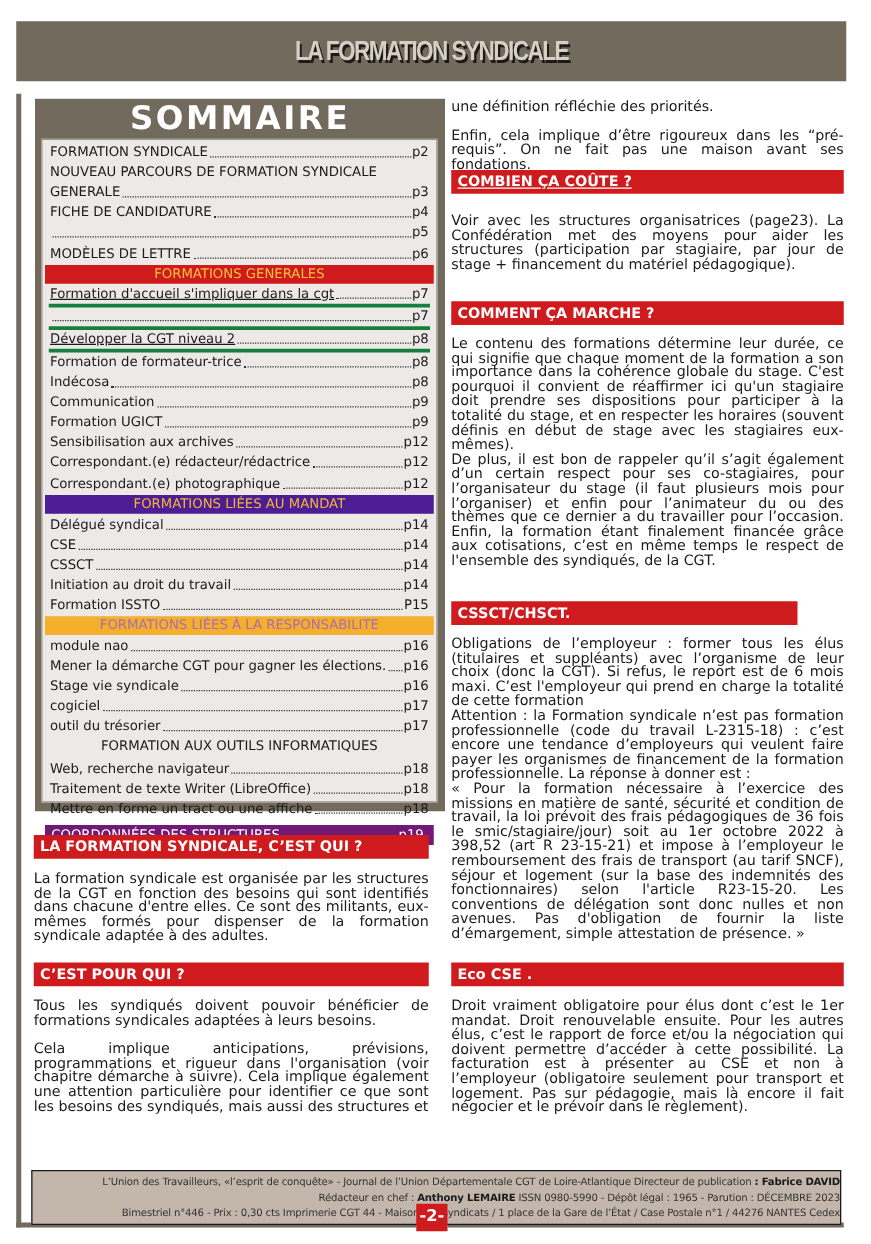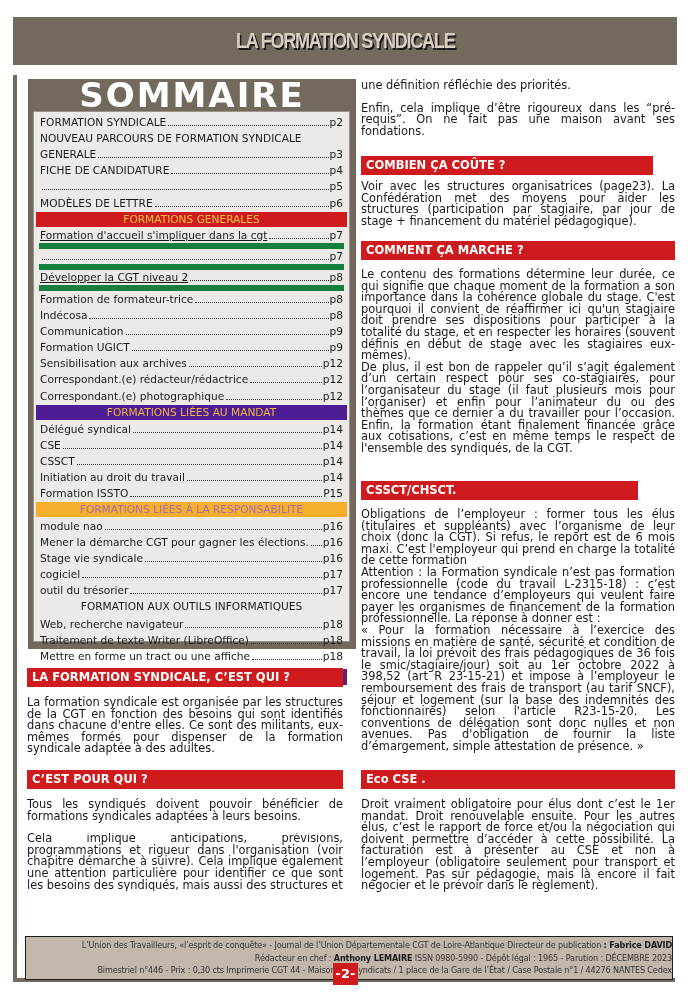--- a/index.html
+++ b/index.html
@@ -7,26 +7,26 @@
          font-family:"DejaVu Sans", sans-serif; color:#1a1a1a; }
   .frame-left { position:absolute; left:13px; top:75px; width:4px; height:907px; background:#726a5d; }
   .frame-bottom { position:absolute; left:13px; top:978px; width:320px; height:4px; background:#726a5d; }
   .frame-bottom-r { position:absolute; left:358px; top:978px; width:317px; height:4px; background:#726a5d; }
   .header-bar { position:absolute; left:13px; top:17px; width:664px; height:48px; background:#726a5d;
                 display:flex; align-items:center; justify-content:center; }
   .header-title { font-family:"Liberation Sans", sans-serif; font-weight:bold; font-size:22px; color:#d8cfc2;
                   letter-spacing:-1.5px; transform:scaleX(0.82); text-shadow:2px 2px 0 #1b1b1b; }
 
   .sommaire { position:absolute; left:28px; top:79px; width:328px; height:570px; background:#726a5d; }
-  .sommaire-title { text-align:center; font-family:"DejaVu Sans", sans-serif; font-weight:bold; font-size:34px;
+  .sommaire-title { text-align:center; font-family:"DejaVu Sans", sans-serif; font-weight:bold; font-size:26px;
                     color:#ffffff; letter-spacing:2px; height:30px; line-height:30px; margin-top:1px; }
   .sommaire-inner { position:absolute; left:5px; top:32px; width:317px; height:531px; background:#ede9e6; border:1px solid #9a948a; box-sizing:border-box; }
   .toc-row { display:flex; align-items:flex-end; font-size:10.6px; height:16.1px; line-height:15px; padding:0 6px 0 6px; white-space:nowrap;text-align:right; }
   .toc-row.u .toc-label { text-decoration:underline; }
-  .toc-row.u { border-bottom:6px solid #15803d; height:15.1px; margin:0 5px; padding:0 1px; }
+  .toc-row.u { border-bottom:3px solid #15803d; height:15.1px; margin:0 5px; padding:0 1px; }
   .toc-label { flex:0 0 auto; }
   .toc-dots { flex:1 1 auto; border-bottom:1px dotted #333; margin:0 1px 4px 2px; min-width:4px; }
   .toc-page { flex:0 0 auto; }
   .toc-section { height:15px; line-height:15px; font-size:10.6px; text-align:center; margin:1px 2px; }
   .sec-red { background:#cf1b1d; color:#f7c33a; }
   .sec-purple { background:#4c1d95; color:#f4b63a; }
   .sec-orange { background:#f6ae2d; color:#a76eb0; }
   .sec-plain { color:#1a1a1a; }
   .toc-last { display:flex; align-items:flex-end; margin:5px 2px 0 2px; background:#701a75; color:#ffffff; height:16px; line-height:15px; padding:0 8px 0 5px; font-size:10.6px; }
   .toc-last .toc-dots { border-bottom:1px dotted #ffffff; margin:0 2px 4px 6px; }
@@ -230,22 +230,22 @@
 <div class="para" style="left:27px; top:799px; width:316px;">
   <p>Tous les syndiqués doivent pouvoir bénéficier de formations syndicales adaptées à leurs besoins.</p>
   <p class="gap" style="max-height: none; overflow: hidden;">Cela implique anticipations, prévisions, programmations et rigueur dans l'organisation (voir chapitre démarche à suivre). Cela implique également une attention particulière pour identifier ce que sont les besoins des syndiqués, mais aussi des structures et</p>
 </div>
 
 <div class="para" style="left:361px; top:80px; width:314px;">
   <p id="pq-cont">une définition réfléchie des priorités.</p>
   <p class="gap">Enfin, cela implique d’être rigoureux dans les “pré-requis”. On ne fait pas une maison avant ses fondations.</p>
 </div>
 
-<div class="sec-head" style="left:361px; top:156px; width:292px;">COMBIEN ÇA COÛTE ?</div>
-<div class="para" style="left:361px; top:181px; width:314px;">
+<div class="sec-head" style="left:361px; top:136px; width:314px;text-decoration:underline;">COMBIEN ÇA COÛTE ?</div>
+<div class="para" style="left:361px; top:171px; width:314px;">
   <p>Voir avec les structures organisatrices (page23). La Confédération met des moyens pour aider les structures (participation par stagiaire, par jour de stage + financement du matériel pédagogique).</p>
 </div>
 
 <div class="sec-head" style="left:361px; top:241px; width:314px;">COMMENT ÇA MARCHE ?</div>
 <div class="para" style="left:361px; top:269px; width:314px;">
   <p>Le contenu des formations détermine leur durée, ce qui signifie que chaque moment de la formation a son importance dans la cohérence globale du stage. C'est pourquoi il convient de réaffirmer ici qu'un stagiaire doit prendre ses dispositions pour participer à la totalité du stage, et en respecter les horaires (souvent définis en début de stage avec les stagiaires eux-mêmes).</p>
   <p>De plus, il est bon de rappeler qu’il s’agit également d’un certain respect pour ses co-stagiaires, pour l’organisateur du stage (il faut plusieurs mois pour l’organiser) et enfin pour l’animateur du ou des thèmes que ce dernier a du travailler pour l’occasion. Enfin, la formation étant finalement financée grâce aux cotisations, c’est en même temps le respect de l'ensemble des syndiqués, de la CGT.</p>
 </div>
 
 <div class="sec-head" style="left:361px; top:481px; width:277px;">CSSCT/CHSCT.</div>

